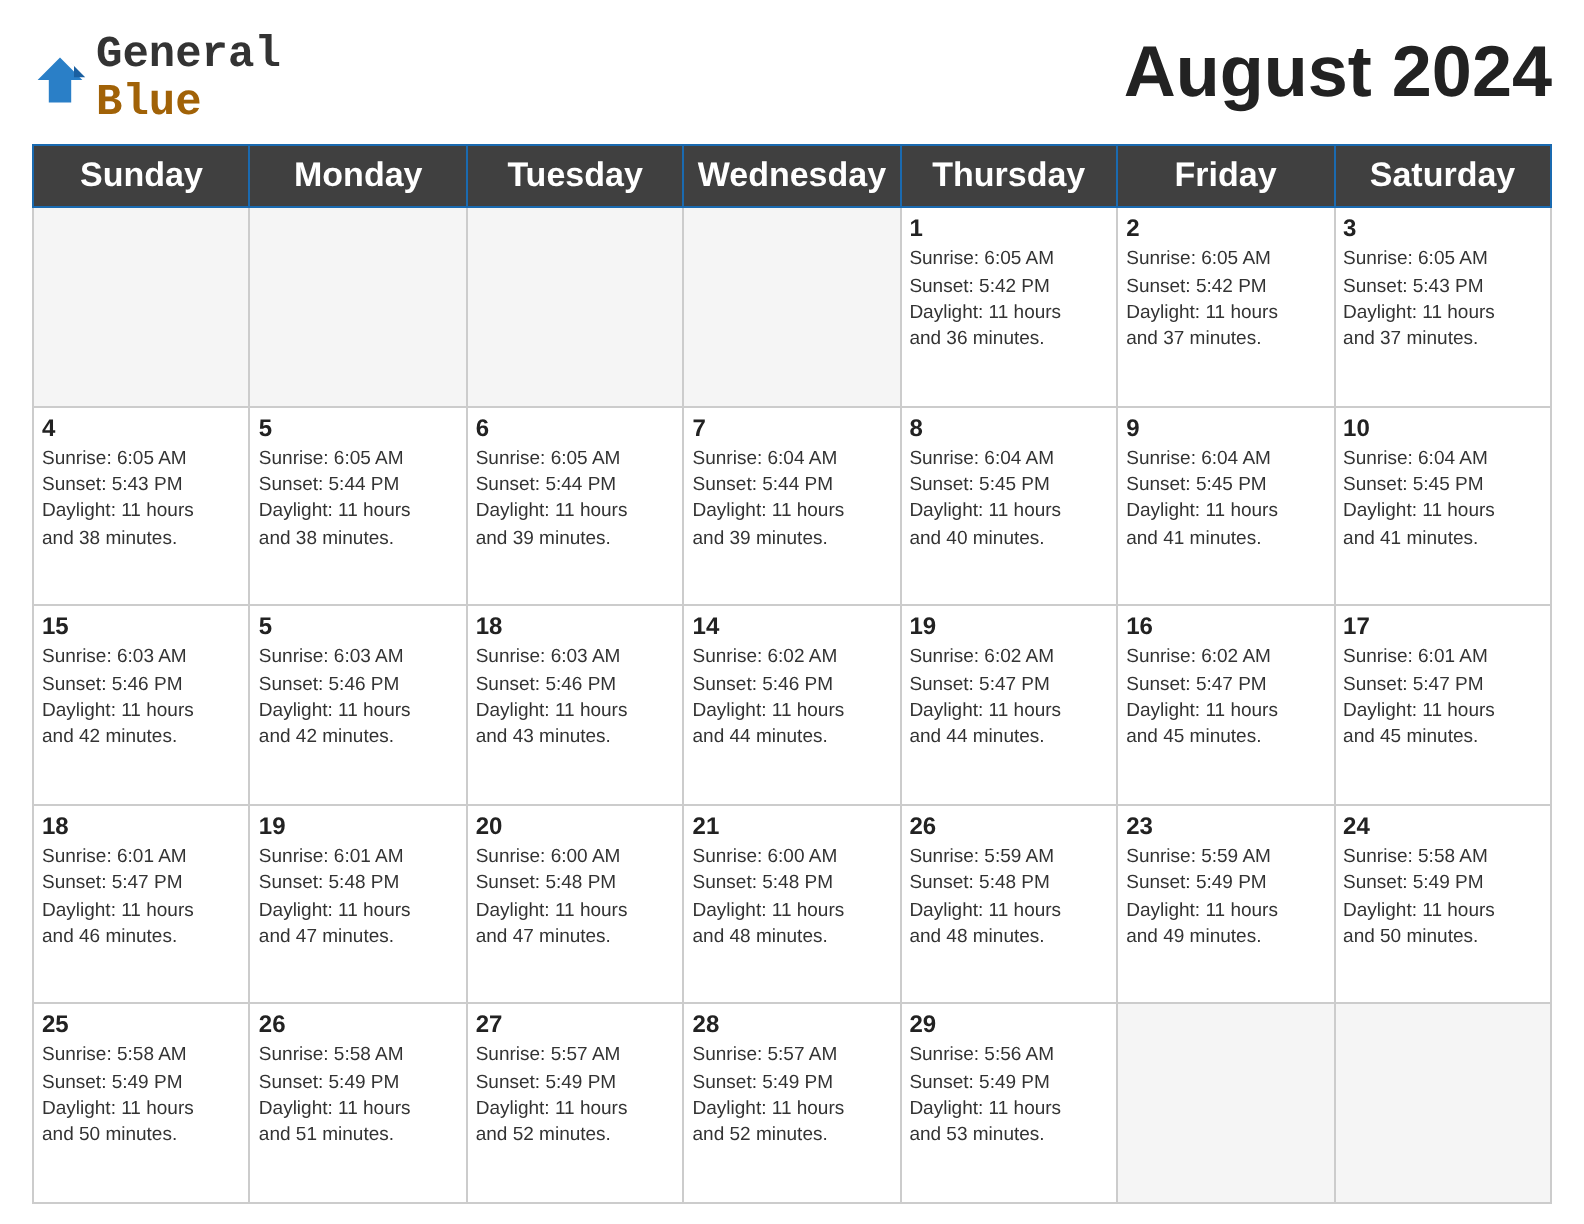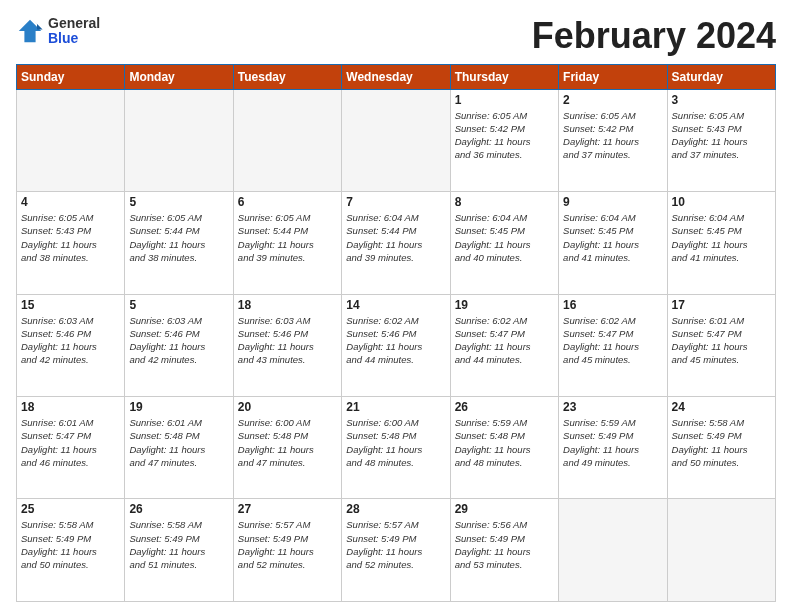--- a/index.html
+++ b/index.html
@@ -22,26 +22,27 @@
       justify-content: space-between;
       align-items: flex-start;
       margin-bottom: 8px;
     }
     .logo {
       display: flex;
       align-items: center;
       gap: 4px;
     }
     .logo-text {
-      font-size: 14px;
+      font-size: 22px;
       font-weight: bold;
       line-height: 1.1;
+      font-family: Liberation Mono, monospace;
     }
     .logo-general { color: #333; }
-    .logo-blue { color: #1d4ed8; }
+    .logo-blue { color: #a16207; }
     .logo-icon {
       width: 28px;
       height: 28px;
     }
     .title-block {
       text-align: right;
     }
     .calendar-title {
       font-size: 36px;
       font-weight: bold;
@@ -54,25 +55,25 @@
       font-weight: bold;
     }
     .calendar {
       flex: 1;
       border: 1px solid #ccc;
       border-collapse: collapse;
       width: 100%;
       table-layout: fixed;
     }
     .calendar th {
-      background: #c2410c;
+      background: #404040;
       color: #fff;
-      font-size: 12px;
+      font-size: 17px;
       padding: 5px 4px;
-      text-align: left;
+      text-align: center;
       border: 1px solid #1a6ab0;
       font-weight: bold;
     }
     .calendar td {
       vertical-align: top;
       border: 1px solid #ccc;
       padding: 3px 4px;
       font-size: 10px;
       color: #333;
       height: 88px;
@@ -84,21 +85,20 @@
     .day-number {
       font-size: 12px;
       font-weight: bold;
       color: #222;
       margin-bottom: 2px;
     }
     .day-info {
       font-size: 9.5px;
       color: #333;
       line-height: 1.4;
-      font-style: italic;
     }
     tr.week-row td {
       height: 86px;
     }
   </style>
 </head>
 <body>
 
 <div class="page">
   <div class="header">
@@ -106,21 +106,21 @@
       <svg class="logo-icon" viewBox="0 0 40 40">
         <polygon points="20,4 36,20 28,20 28,36 12,36 12,20 4,20" fill="#2a7fc7"></polygon>
         <polygon points="24,4 38,18 30,18 30,10" fill="#1a5fa0"></polygon>
       </svg>
       <div class="logo-text">
         <div class="logo-general">General</div>
         <div class="logo-blue">Blue</div>
       </div>
     </div>
     <div class="title-block">
-      <div class="calendar-title">February 2024</div>
+      <div class="calendar-title">August 2024</div>
     </div>
   </div>
 
   <table class="calendar">
     <thead>
       <tr>
         <th><span>Sunday</span></th>
         <th><span>Monday</span></th>
         <th><span>Tuesday</span></th>
         <th><span>Wednesday</span></th>

